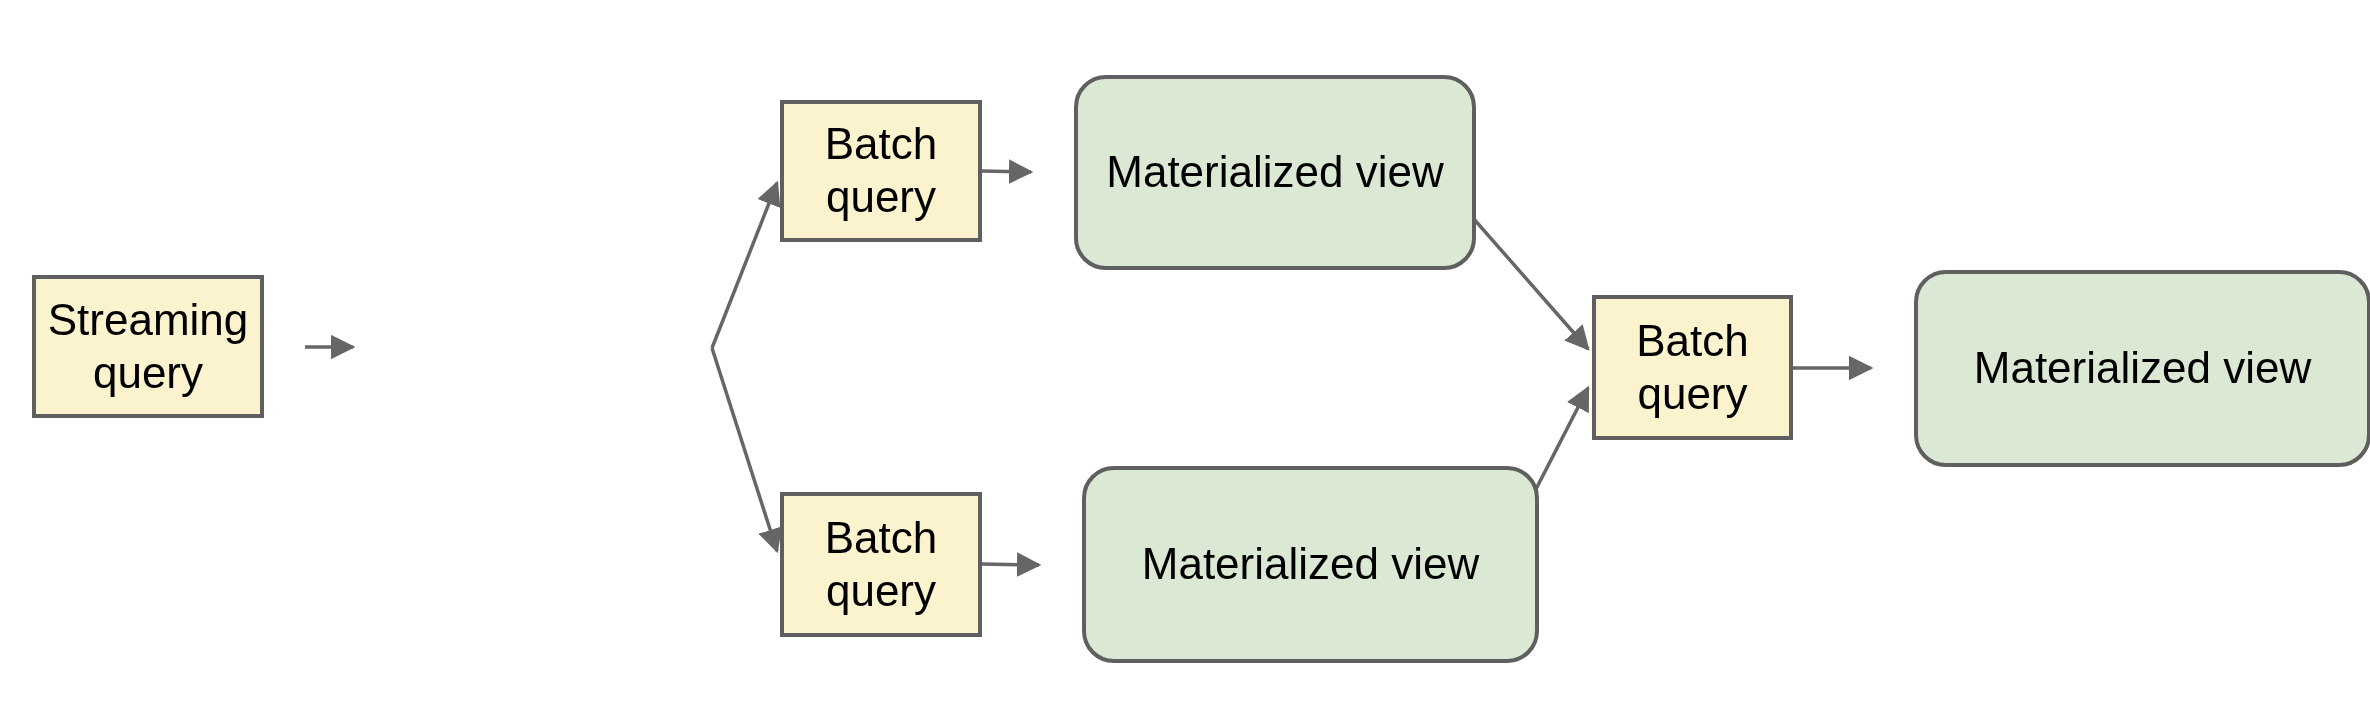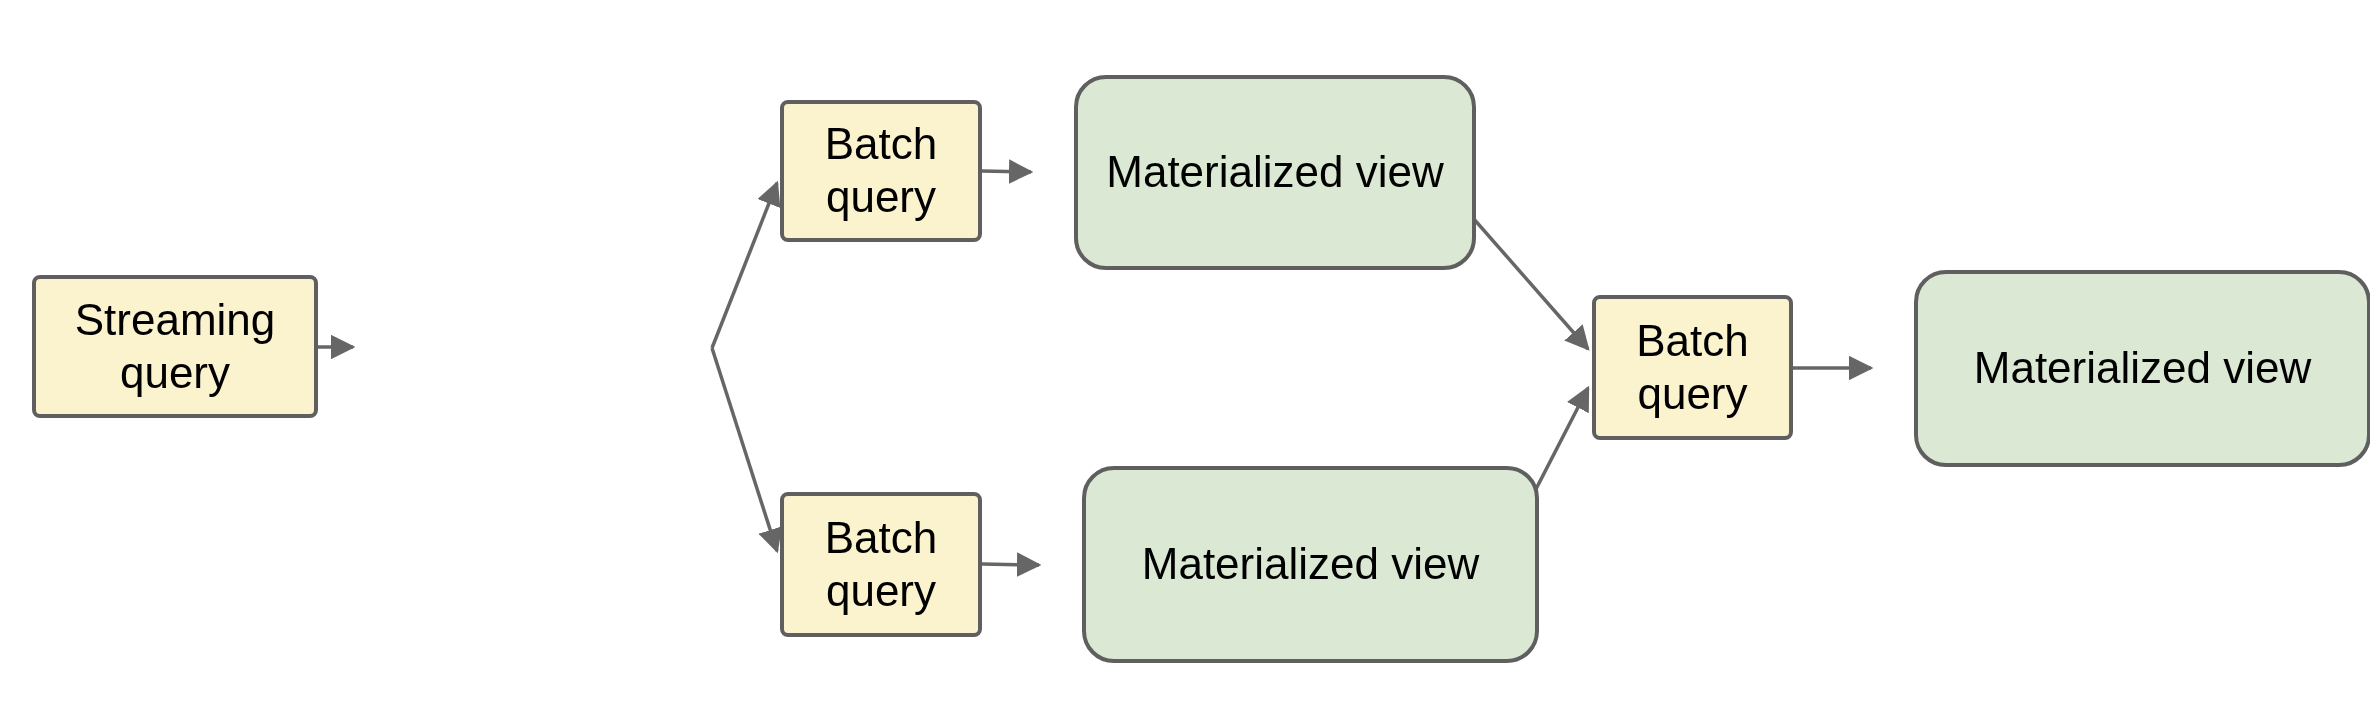--- a/index.html
+++ b/index.html
@@ -39,29 +39,29 @@
     justify-content: center;
     text-align: center;
     border: 4px solid var(--node-border);
     color: var(--text-color);
     font-size: 44px;
     line-height: 1.2;
     padding: 4px 10px;
   }
   .node.query {
     background: var(--query-fill);
-    border-radius: 8px;
+    border-radius: 0;
   }
   .node.data {
     background: var(--data-fill);
     border-radius: 32px;
     margin-left: 39px;
   }
   
-  #n-streaming      { left: 32px;   top: 275px; width: 286px; height: 143px; }
+  #n-streaming      { left: 32px;   top: 275px; width: 232px; height: 143px; }
   #n-table          { left: 357px;  top: 252px; width: 355px; height: 193px; }
   #n-batch-top      { left: 780px;  top: 100px; width: 202px; height: 142px; }
   #n-mv-top         { left: 1035px; top: 75px;  width: 402px; height: 195px; }
   #n-batch-bottom   { left: 780px;  top: 492px; width: 202px; height: 145px; }
   #n-mv-bottom      { left: 1043px; top: 466px; width: 457px; height: 197px; }
   #n-batch-final    { left: 1592px; top: 295px; width: 201px; height: 145px; }
   #n-mv-final       { left: 1875px; top: 270px; width: 457px; height: 197px; }
 </style>
 </head>
 <body>

